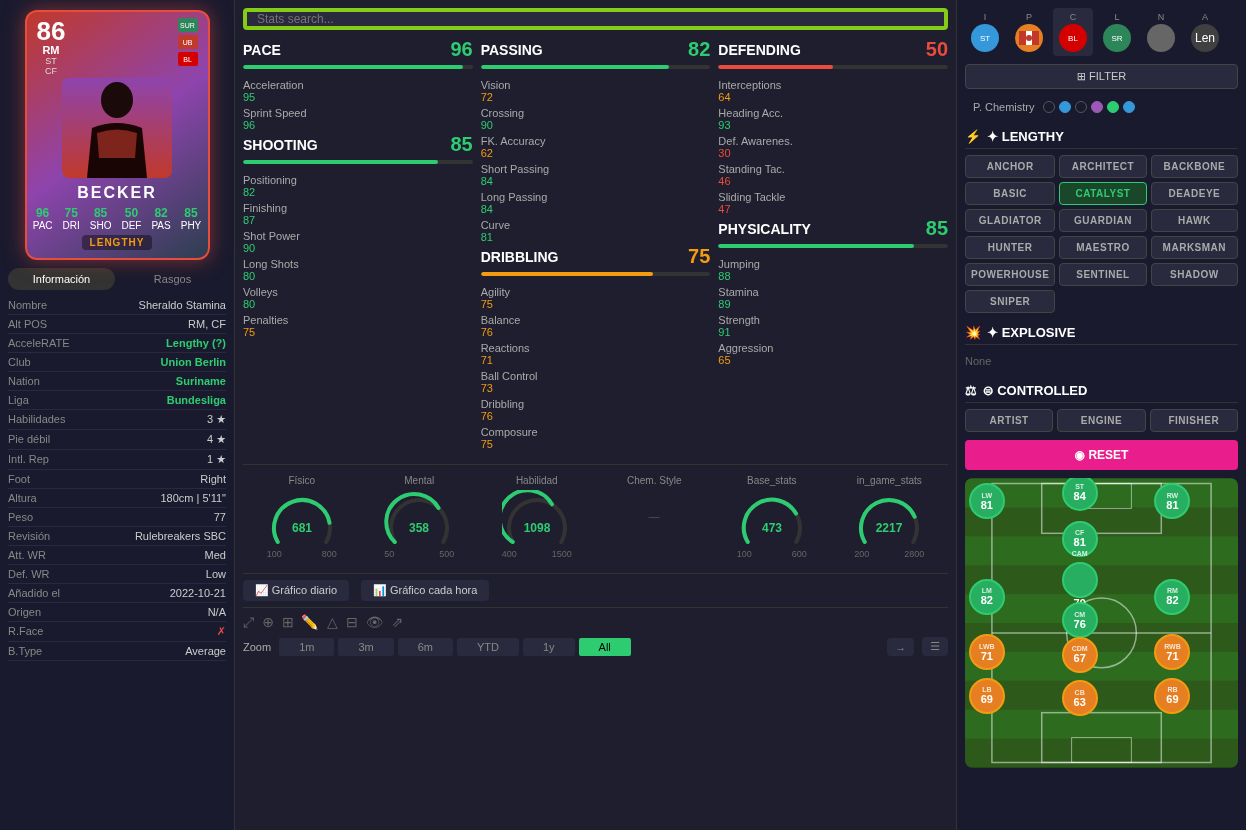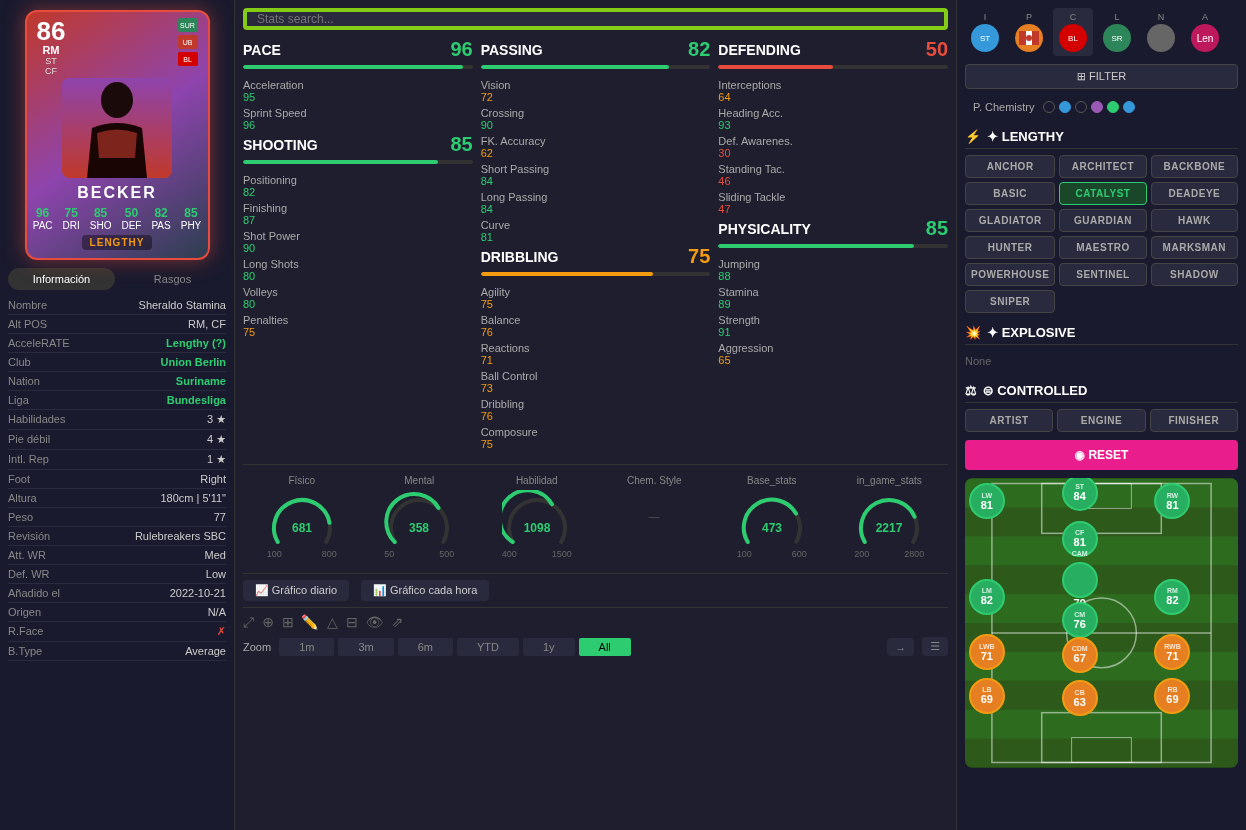--- a/index.html
+++ b/index.html
@@ -993,21 +993,21 @@
     <div class="player-tab">
       <span class="player-tab-abbr">L</span>
       <div class="tab-avatar" style="background:#2d8659; font-size:8px;">SR</div>
     </div>
     <div class="player-tab">
       <span class="player-tab-abbr">N</span>
       <div class="tab-avatar" style="background:#666;"></div>
     </div>
     <div class="player-tab">
       <span class="player-tab-abbr">A</span>
-      <div class="tab-avatar" style="background:#be185d; font-size:10px;">Len</div>
+      <div class="tab-avatar" style="background:#404040; font-size:12px;">Len</div>
     </div>
   </div>
 
   <div class="filter-btn">⊞ FILTER</div>
 
   <div class="chemistry-section">
     <span class="chem-label">P. Chemistry</span>
     <div class="chem-dots">
       <div class="chem-dot empty"></div>
       <div class="chem-dot half"></div>

